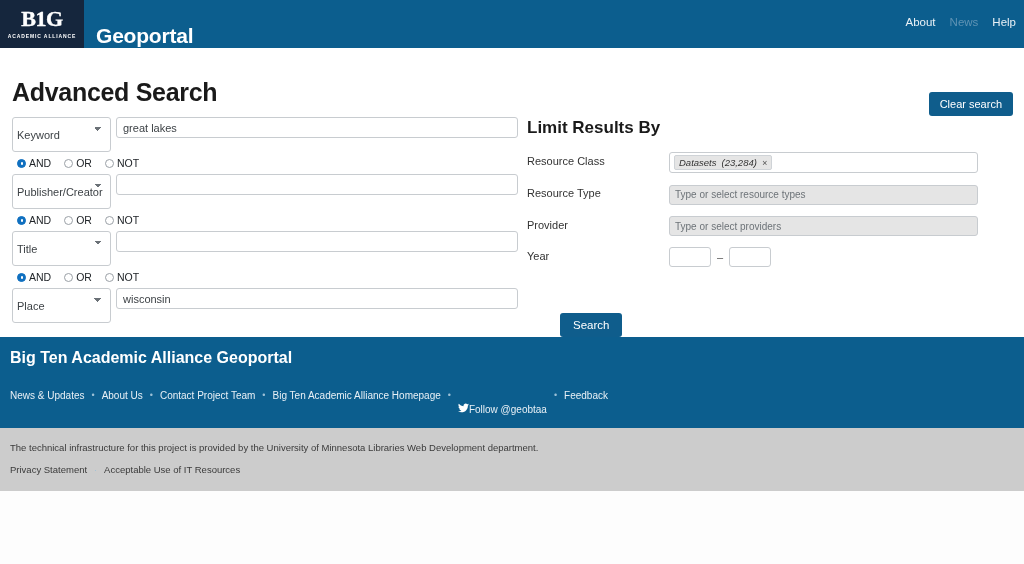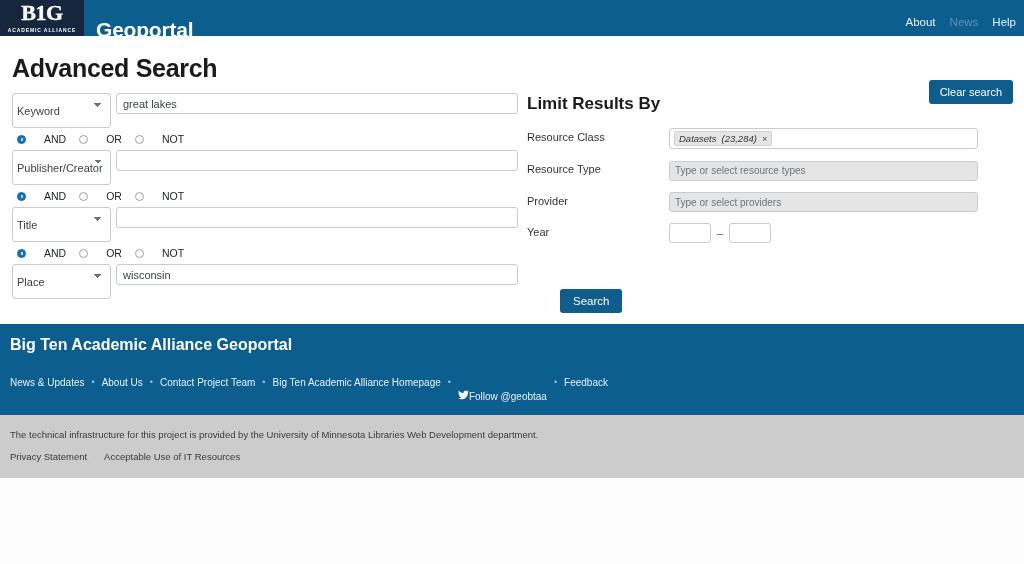--- a/index.html
+++ b/index.html
@@ -7,21 +7,21 @@
     margin: 0; padding: 0;
     width: 1024px; height: 564px;
     background: #fdfdfd;
     font-family: "Liberation Sans", sans-serif;
     overflow: hidden;
   }
   .page { width: 1024px; background: #ffffff; }
 
   
   .navbar {
-    height: 36px; background: #0c5e8e;
+    height: 48px; background: #0c5e8e;
     display: flex; align-items: stretch; position: relative;
   }
   .logo-box {
     width: 84px; background: #15263d;
     display: flex; flex-direction: column;
     align-items: center; justify-content: center;
     padding: 2px 0 3px 0;
   }
   .logo-mark {
     font-family: "Liberation Serif", serif;
@@ -40,21 +40,21 @@
   }
   .nav-right {
     position: absolute; right: 8px; top: 0; height: 44px;
     display: flex; align-items: center; gap: 14px;
     font-size: 11.5px;
   }
   .nav-link { color: #eaf1f6; text-decoration: none; }
   .nav-link.muted { color: #5f93b4; }
 
   
-  .content { position: relative; padding: 14px 12px 0 12px; min-height: 288px; }
+  .content { position: relative; padding: 26px 12px 0 12px; min-height: 288px; }
   h1.page-title {
     font-size: 25px; font-weight: bold; color: #1a1a1a;
     margin: 4px 0 10px 0; letter-spacing: -0.3px;
   }
   .clear-btn {
     position: absolute; right: 11px; top: 44px;
     background: #0f5d8c; color: #fff; border: none;
     font-size: 11px; padding: 6px 11px; border-radius: 3px;
     cursor: pointer;
   }
@@ -78,21 +78,21 @@
   }
   input.field-text {
     flex: 1; height: 21px; font-size: 11px;
     border: 1px solid #c8ccd0; border-radius: 3px;
     padding: 0 6px; color: #3d4246; background: #fff;
   }
   .bool-row {
     display: flex; align-items: center; gap: 13px;
     padding: 5px 0 5px 5px; font-size: 10.5px; color: #212529;
   }
-  .bool-opt { display: flex; align-items: center; gap: 18px; cursor: pointer; }
+  .bool-opt { display: flex; align-items: center; gap: 3px; cursor: pointer; }
   .radio {
     width: 9px; height: 9px; border-radius: 50%;
     border: 1px solid #9aa0a6; background: #fff;
     display: inline-block; position: relative;
   }
   .radio.checked { border-color: #1070c0; background: #1070c0; }
   .radio.checked::after {
     content: ""; position: absolute; left: 2.5px; top: 2.5px;
     width: 2.5px; height: 2.5px; border-radius: 50%; background: #fff;
   }

